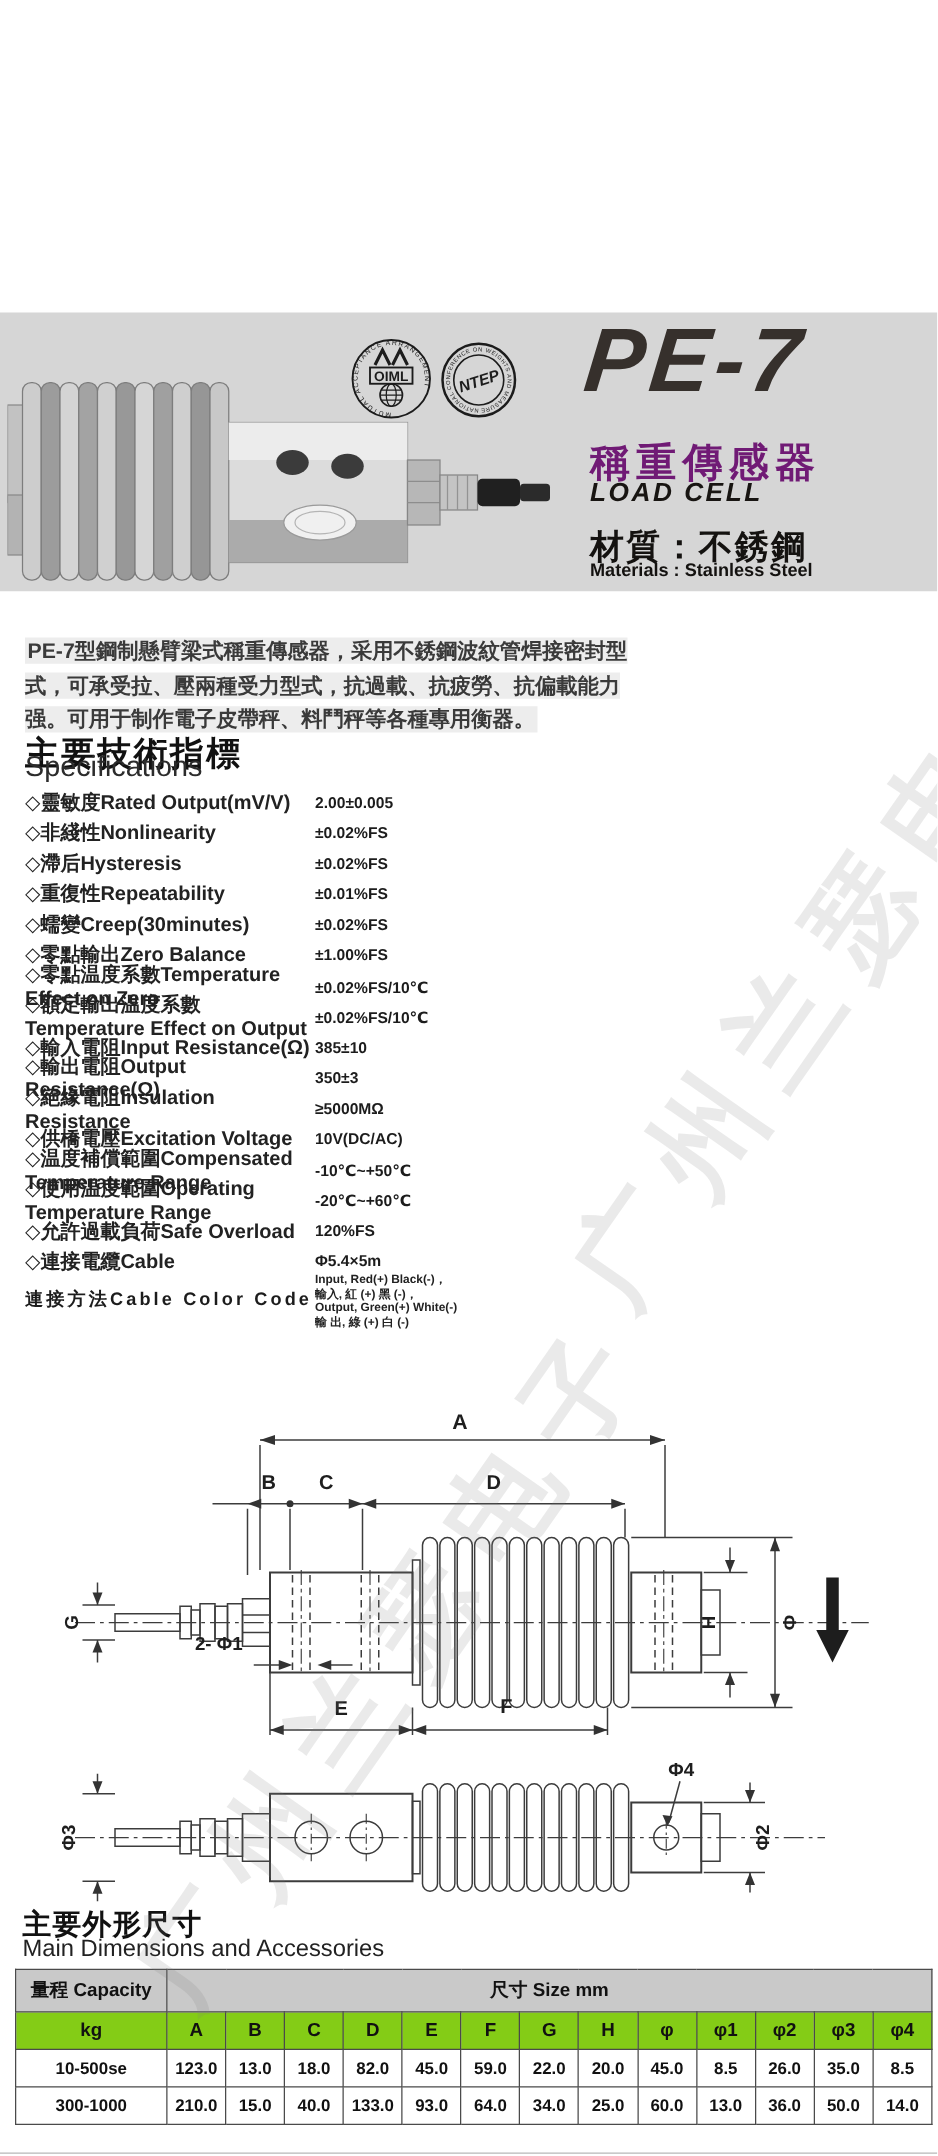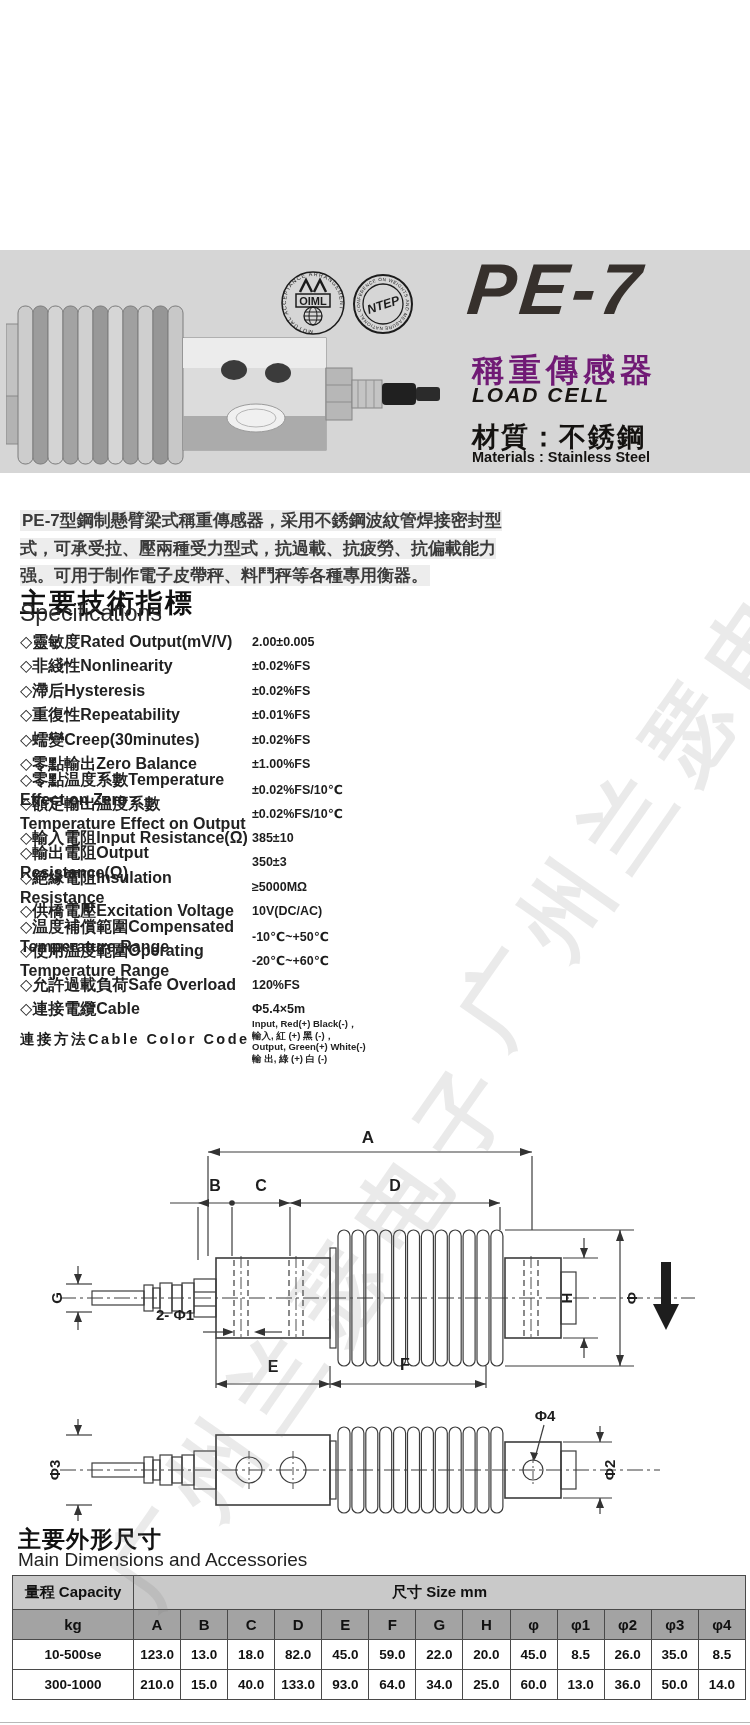--- a/index.html
+++ b/index.html
@@ -51,21 +51,21 @@
   svg text{font-family:"Liberation Sans","DejaVu Sans",sans-serif;}
 
   
   .dims-cn{position:absolute;left:18px;top:1524px;font-size:23px;font-weight:800;color:#111;letter-spacing:1px;}
   .dims-en{position:absolute;left:18px;top:1549px;font-size:19px;font-weight:400;color:#222;}
   table.dims{position:absolute;left:12px;top:1575px;width:734px;border-collapse:collapse;
              table-layout:fixed;}
   table.dims th,table.dims td{border:1.5px solid #4a4a4a;text-align:center;padding:0;}
   tr.hrow1{height:34px;} tr.hrow2{height:30px;} tr.drow{height:30px;}
   tr.hrow1 th{background:#c9c9c9;font-size:15px;font-weight:800;color:#111;}
-  tr.hrow2 th{background:#a3a3a3;font-size:15px;font-weight:800;color:#111;}
+  tr.hrow2 th{background:#84cc16;font-size:15px;font-weight:800;color:#111;}
   tr.drow td{background:#fff;font-size:13.5px;font-weight:600;color:#111;}
 
   
   .wm{position:absolute;font-size:88px;font-weight:700;letter-spacing:20px;white-space:nowrap;
       color:rgba(125,125,125,0.16);transform-origin:0 0;transform:rotate(-55deg);pointer-events:none;}
   .wm1{left:430px;top:1000px;} .wm2{left:80px;top:1560px;}
   .bottom-line{position:absolute;left:0;top:1722px;width:750px;height:1px;background:#b8b8b8;}
 </style>
 </head>
 <body>

